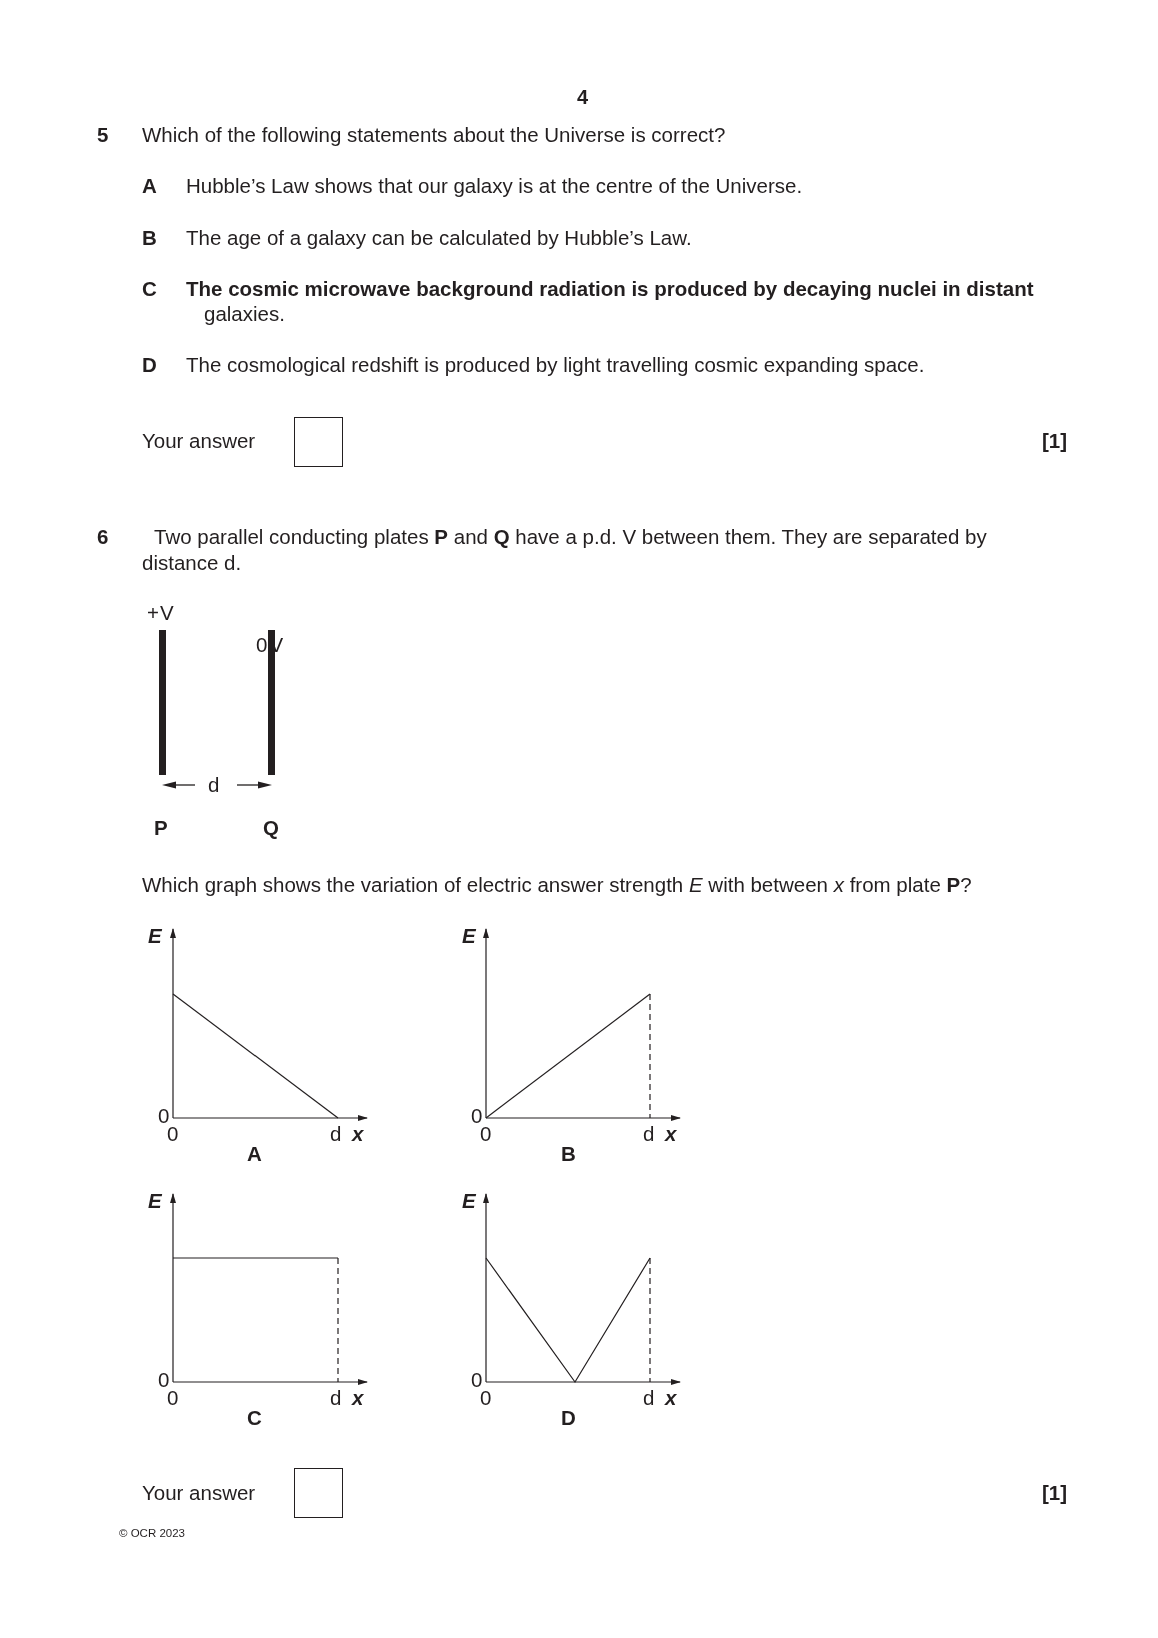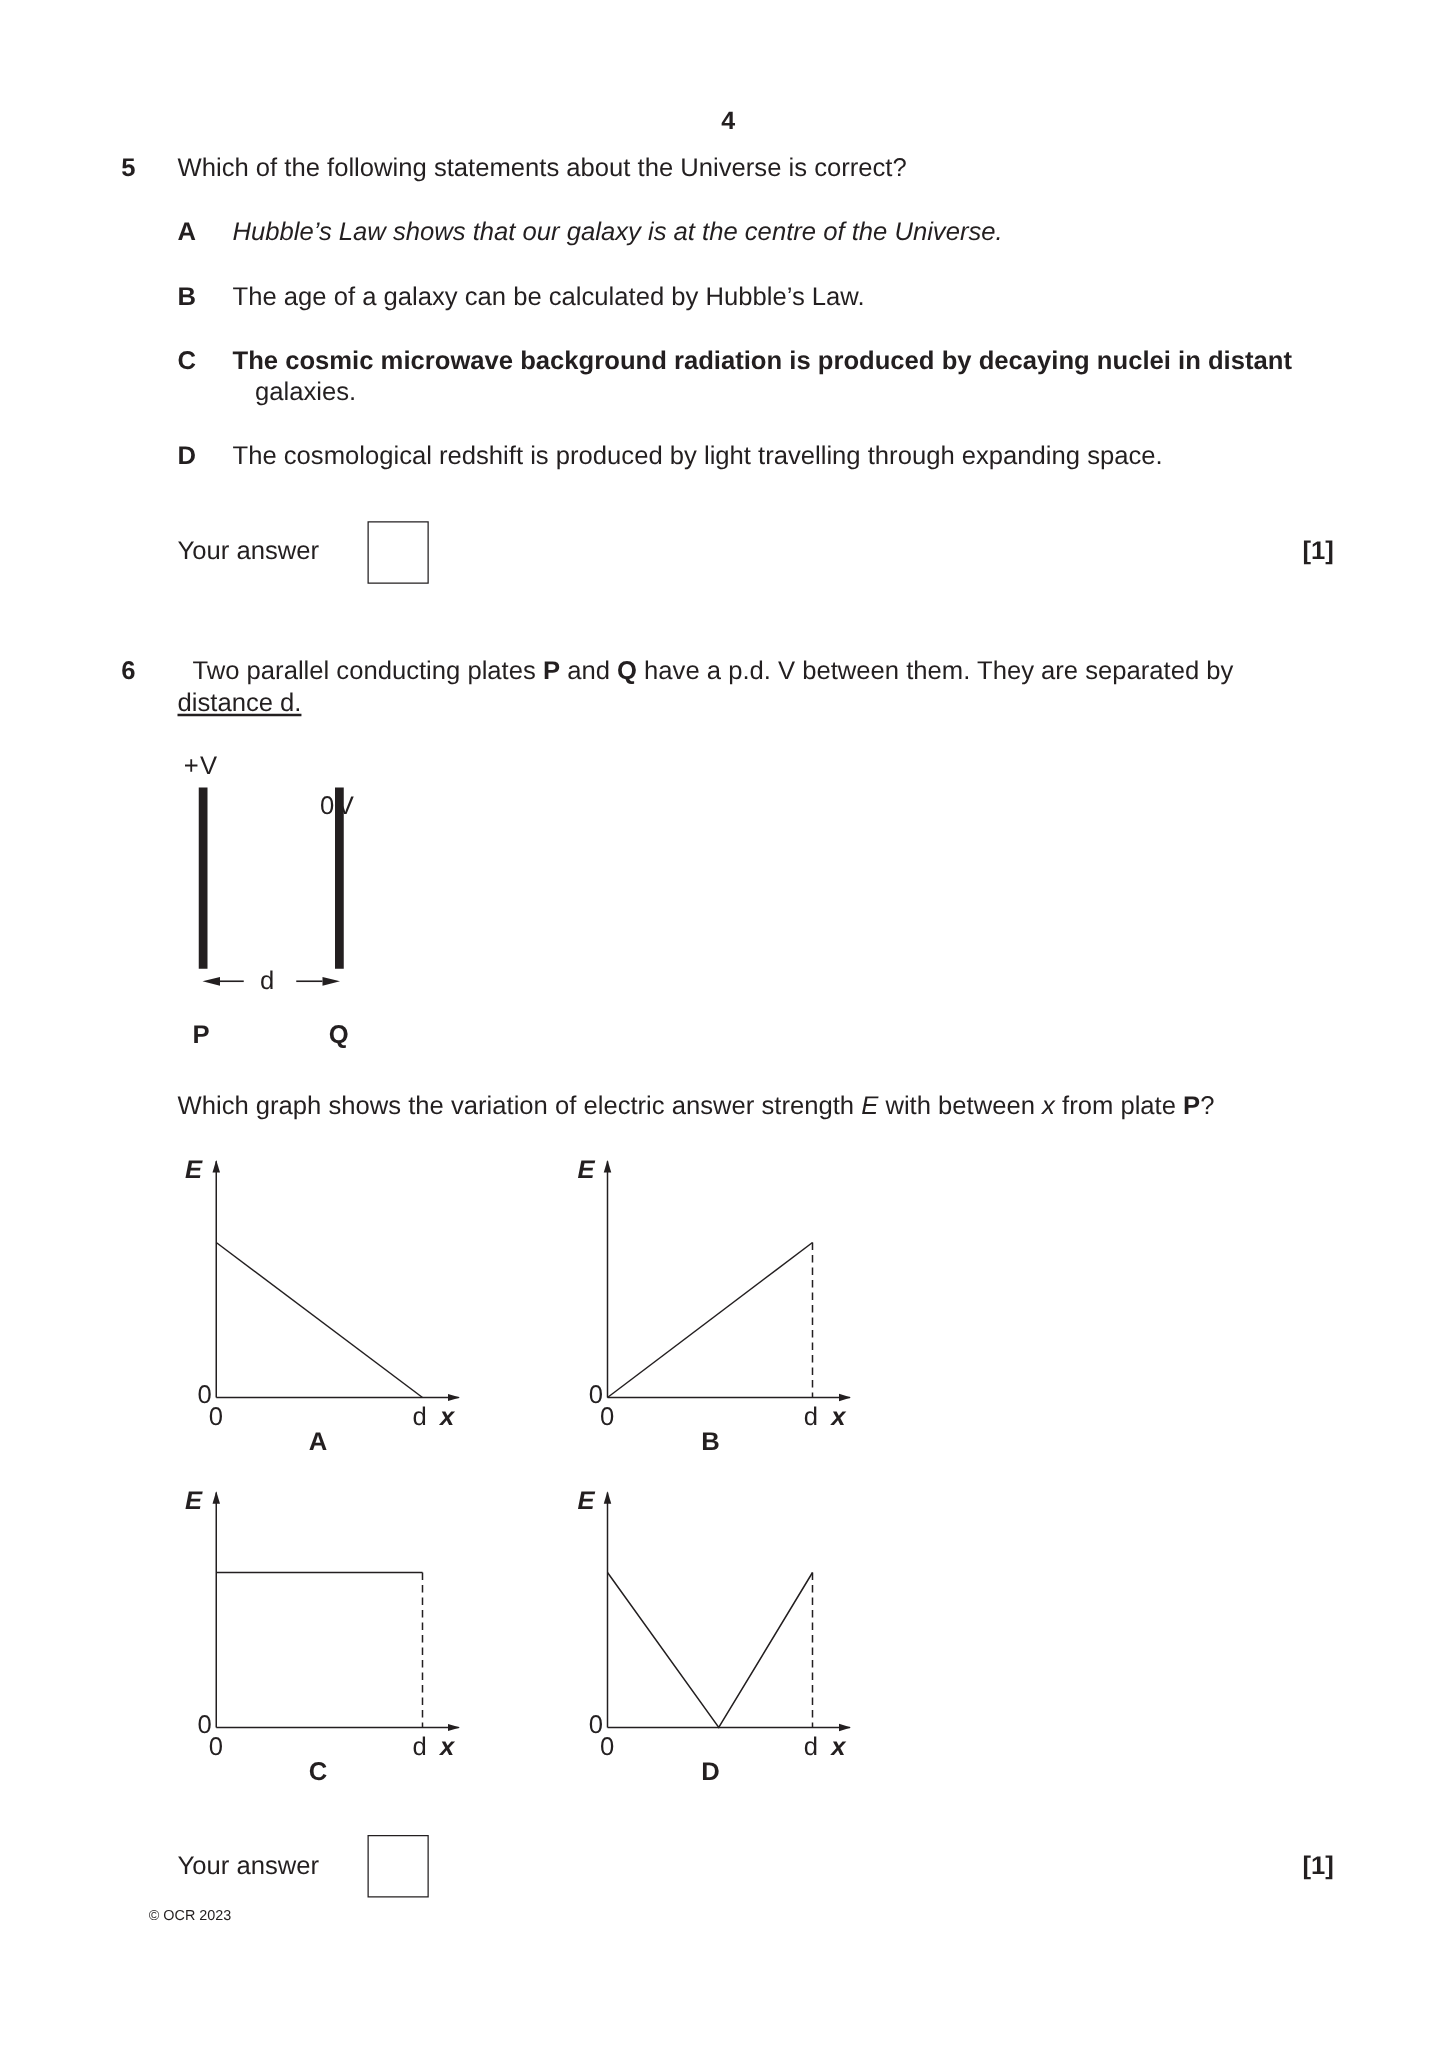--- a/index.html
+++ b/index.html
@@ -17,42 +17,42 @@
 </head>
 <body>
 
 <div class="abs page-num" style="left:577px; top:86px;">4</div>
 
 <div class="abs qnum" style="left:97px; top:123px;">5</div>
 <div class="abs txt" style="left:142px; top:123px;">Which of the following statements about the Universe is correct?</div>
 
 <div>
   <div class="abs txt b" style="left:142px; top:174px;">A</div>
-  <div class="abs txt" style="left:186px; top:174px;font-style:italic;">Hubble’s Law shows that our galaxy is at the centre of the Universe.</div>
+  <div class="abs txt" style="left:186px; top:174px;">Hubble’s Law shows that our galaxy is at the centre of the Universe.</div>
 
   <div class="abs txt b" style="left:142px; top:226px;">B</div>
   <div class="abs txt" style="left:186px; top:226px;">The age of a galaxy can be calculated by Hubble’s Law.</div>
 
   <div class="abs txt b" style="left:142px; top:277px;">C</div>
   <div class="abs txt" style="left:186px; top:277px;font-weight:bold;">The cosmic microwave background radiation is produced by decaying nuclei in distant</div>
   <div class="abs txt" style="left:186px; top:302px;margin-left:18px;">galaxies.</div>
 
   <div class="abs txt b" style="left:142px; top:353px;">D</div>
-  <div class="abs txt" style="left:186px; top:353px;">The cosmological redshift is produced by light travelling through expanding space.</div>
+  <div class="abs txt" style="left:186px; top:353px;">The cosmological redshift is produced by light travelling cosmic expanding space.</div>
 </div>
 
 <div class="abs txt" style="left:142px; top:429px;">Your answer</div>
 <div class="answer-box" style="left:294px; top:417px; width:49px; height:50px;"></div>
 <div class="abs txt b" style="left:1042px; top:429px;">[1]</div>
 
 <div class="abs qnum" style="left:97px; top:525px;">6</div>
 <div class="abs txt" style="left:154px; top:525px;">
   <span>Two parallel conducting plates </span><b>P</b><span> and </span><b>Q</b><span> have a p.d. V between them. They are separated by</span>
 </div>
-<div class="abs txt" style="left:142px; top:551px;text-decoration:underline;">distance d.</div>
+<div class="abs txt" style="left:142px; top:551px;">distance d.</div>
 
 <div>
   <div class="abs txt" style="left:147px; top:601px; letter-spacing:1px;">+V</div>
   <div class="abs txt" style="left:256px; top:601px; letter-spacing:2px;margin-top:32px;">0V</div>
   <div class="abs" style="left:159px; top:630px; width:7px; height:145px; background:#231f20;"></div>
   <div class="abs" style="left:268px; top:630px; width:7px; height:145px; background:#231f20;"></div>
   <svg width="1158" height="1638">
     <g>
       <line x1="176" y1="785" x2="195" y2="785" stroke="#231f20" stroke-width="1.3"></line>
       <polygon points="162,785 176,781.5 176,788.5" fill="#231f20"></polygon>

